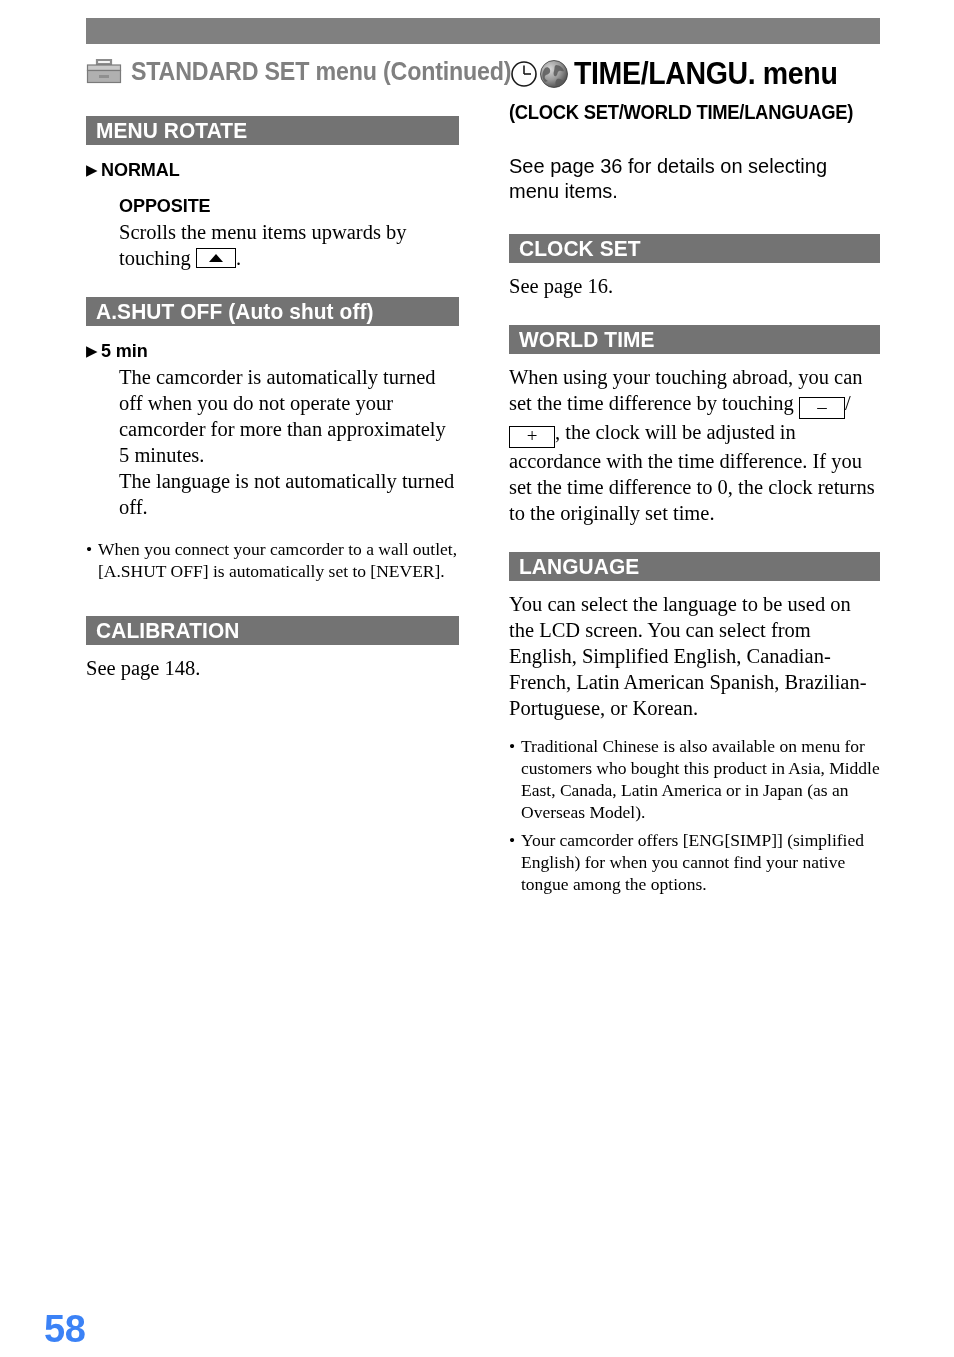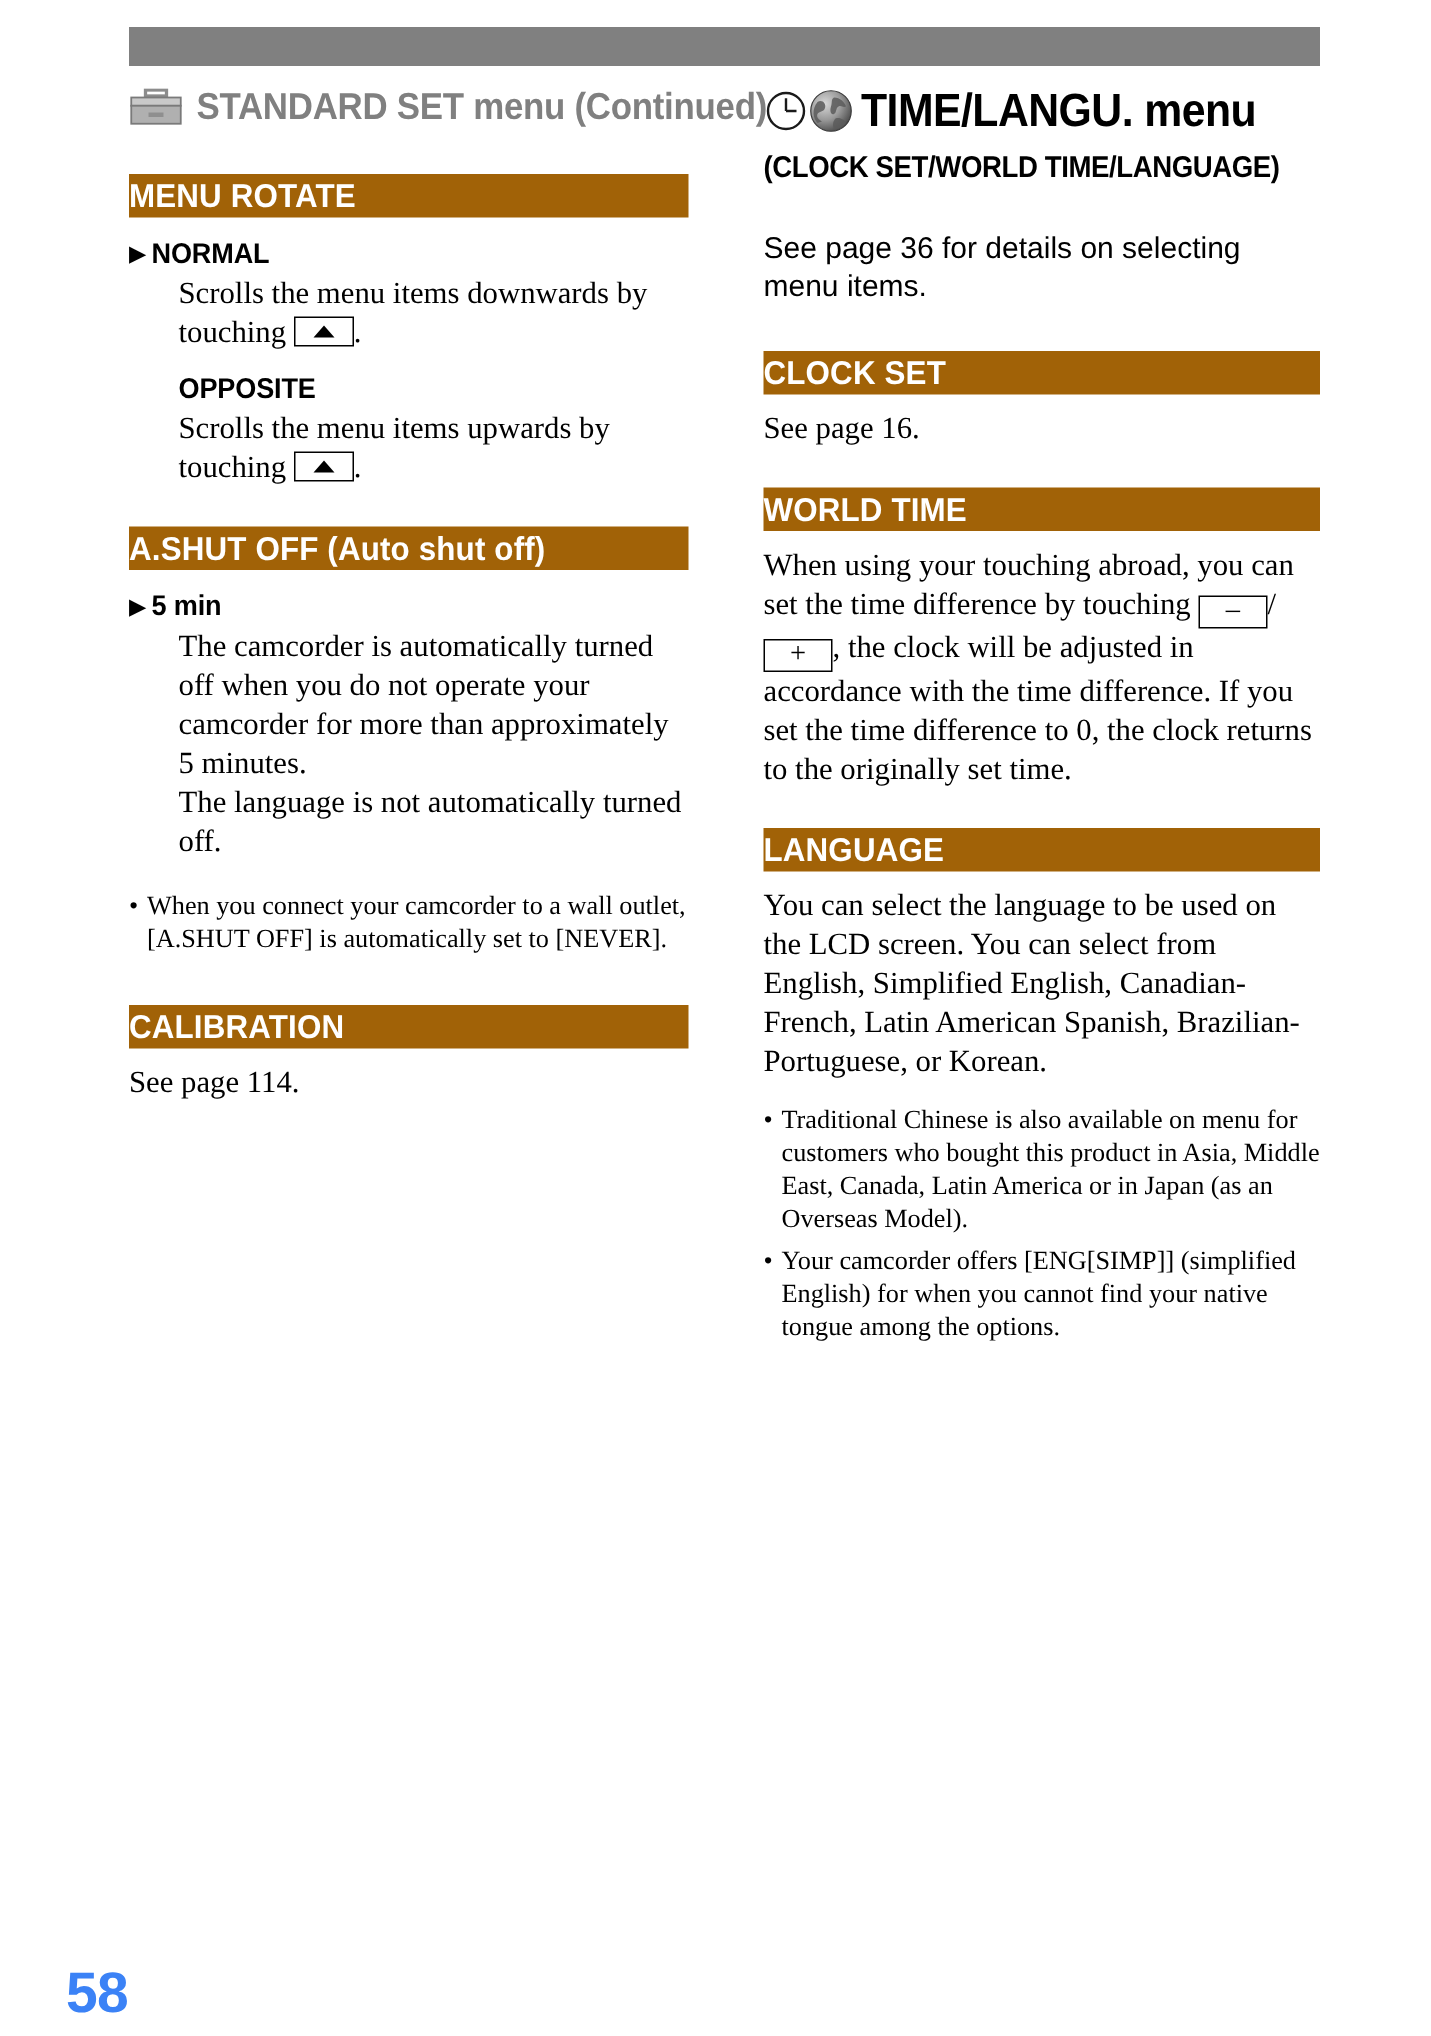--- a/index.html
+++ b/index.html
@@ -86,24 +86,25 @@
     transform-origin: left center;
   }
 
   
   .toolbox-icon { width: 36px; height: 25px; flex: 0 0 auto; display:block; }
   .clock-icon   { width: 30px; height: 30px; flex: 0 0 auto; display:block; }
   .globe-icon   { width: 34px; height: 34px; flex: 0 0 auto; display:block; margin-left:-4px; }
 
   
   .section-bar {
-    background: #a16207;
+    background: #737373;
     height: 29px;
     display: flex;
     align-items: center;
+    padding-left: 10px;
     box-sizing: border-box;
     margin-bottom: 10px;
   }
   .section-bar .label {
     font-family: "Liberation Sans Narrow", "Liberation Sans", sans-serif;
     font-weight: bold;
     font-size: 22px;
     color: #ffffff;
     letter-spacing: 0.1px;
     white-space: nowrap;
@@ -221,25 +222,20 @@
     <div class="gap-26"></div>
 
     <div class="section-bar">
       <span class="label">MENU ROTATE</span>
     </div>
 
     <div class="opt">
       <span class="tri">▶</span>
       <span class="name">NORMAL</span>
     </div>
-    <div class="body-indent">
-      <span>Scrolls the menu items downwards by touching </span><span class="keybox arrow"><svg viewBox="0 0 38 18">
-            <polygon points="19,5 26,13 12,13" fill="#000"></polygon>
-          </svg></span><span>.</span>
-    </div>
 
     <div class="opt noarrow">
       <span class="name">OPPOSITE</span>
     </div>
     <div class="body-indent">
       <span>Scrolls the menu items upwards by touching </span><span class="keybox arrow"><svg viewBox="0 0 38 18">
             <polygon points="19,5 26,13 12,13" fill="#000"></polygon>
           </svg></span><span>.</span>
     </div>
 
@@ -262,21 +258,21 @@
         <span class="dot">•</span>
         <span class="txt">When you connect your camcorder to a wall outlet, [A.SHUT OFF] is automatically set to [NEVER].</span>
       </div>
     </div>
 
     <div class="gap-34"></div>
 
     <div class="section-bar">
       <span class="label">CALIBRATION</span>
     </div>
-    <div class="body-flush">See page 114.</div>
+    <div class="body-flush">See page 148.</div>
 
   </div>
 
   <div class="col col-right">
 
     <div class="runhead-right">
       <span>
         <svg class="clock-icon" viewBox="0 0 30 30">
           <circle cx="15" cy="15" r="12" fill="#ffffff" stroke="#1a1a1a" stroke-width="1.6"></circle>
           <line x1="15" y1="15" x2="15" y2="6.5" stroke="#1a1a1a" stroke-width="1.6"></line>

